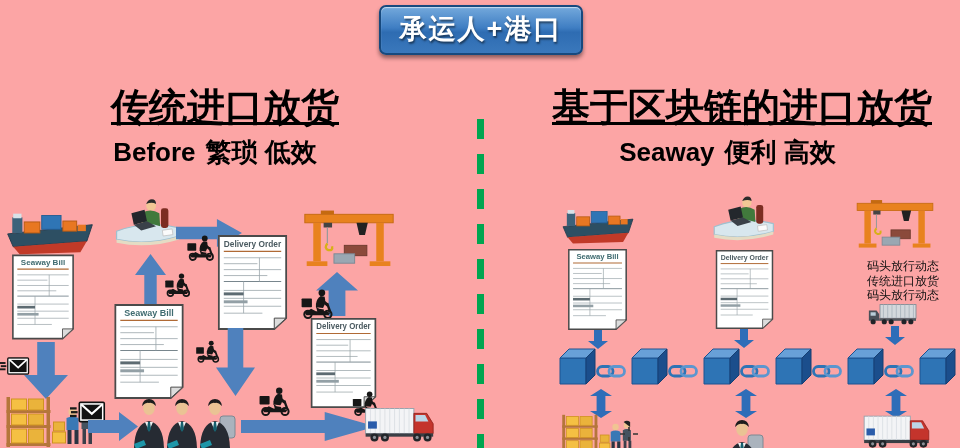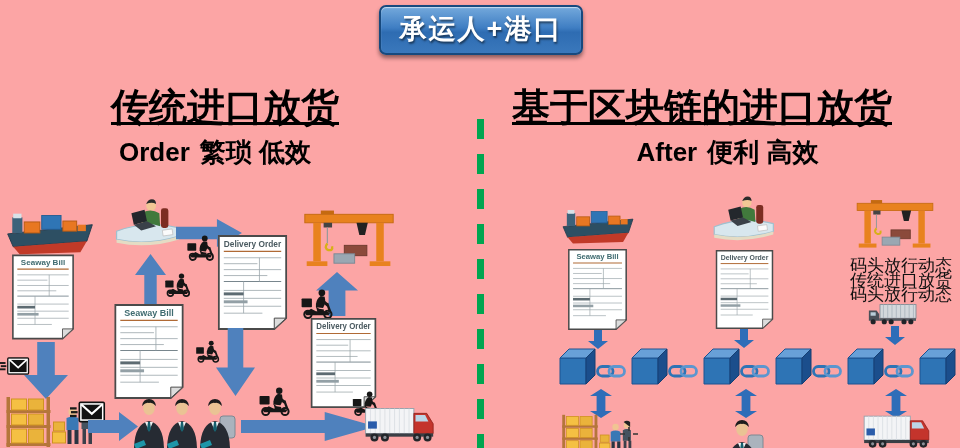--- a/index.html
+++ b/index.html
@@ -26,22 +26,22 @@
     background:repeating-linear-gradient(180deg,#00a550 0 20px,transparent 20px 35px);}
 
   
   .arrow{position:absolute;background:#4f81bd;}
   .blue2{background:#2e6db8;}
   .ar-r{clip-path:polygon(0 28%,62% 28%,62% 0,100% 50%,62% 100%,62% 72%,0 72%);}
   .ar-d{clip-path:polygon(30% 0,70% 0,70% 58%,100% 58%,50% 100%,0 58%,30% 58%);}
   .ar-u{clip-path:polygon(50% 0,100% 42%,70% 42%,70% 100%,30% 100%,30% 42%,0 42%);}
   .ar-ud{clip-path:polygon(50% 0,100% 24%,70% 24%,70% 76%,100% 76%,50% 100%,0 76%,30% 76%,30% 24%,0 24%);}
 
-  .status-text{position:absolute;left:850px;top:259px;width:106px;
-    font-size:17px;line-height:14.5px;color:#111;font-weight:500;}
+  .status-text{position:absolute;left:850px;top:259px;width:106px;text-align:center;
+    font-size:12px;line-height:14.5px;color:#111;font-weight:500;}
 </style>
 </head>
 <body>
 
 <div class="stage">
 
   <svg width="0" height="0" style="position:absolute" aria-hidden="true">
     <defs>
       <g id="docframe">
         <polygon points="1,1 69,1 69,84 57,95 1,95" fill="#fff" stroke="#4a4a4a" stroke-width="1.8"></polygon>
@@ -188,25 +188,25 @@
         <rect x="1.5" y="4.5" width="15.5" height="9.5" rx="4.7" stroke="#2e74b5" stroke-width="2.8"></rect>
         <rect x="13" y="4.5" width="15.5" height="9.5" rx="4.7" stroke="#5b96cf" stroke-width="2.8"></rect>
       </g>
     </defs>
   </svg>
 
   <div class="title-box">承运人+港口</div>
 
   <div class="heading h1" style="left:40px;top:82px;width:370px">传统进口放货</div>
   <div class="heading h2" style="left:30px;top:135px;width:370px">
-    <span class="en">Order</span><span>繁琐 低效</span>
+    <span class="en">Before</span><span>繁琐 低效</span>
   </div>
-  <div class="heading h1" style="left:512px;top:82px;width:375px">基于区块链的进口放货</div>
+  <div class="heading h1" style="left:552px;top:82px;width:375px">基于区块链的进口放货</div>
   <div class="heading h2" style="left:540px;top:135px;width:375px">
-    <span class="en">After</span><span>便利 高效</span>
+    <span class="en">Seaway</span><span>便利 高效</span>
   </div>
 
   <div class="divider"></div>
 
   <svg class="abs" style="left:4px;top:196px;width:92px;height:62px" viewBox="0 0 100 65">
       <use href="#ship"></use>
     </svg>
   <svg class="abs" style="left:12px;top:252px;width:62px;height:90px" viewBox="0 0 70 96">
     <use href="#docframe"></use>
     <text x="35" y="12" text-anchor="middle" font-size="9" font-weight="bold" fill="#3f6b70" textLength="50" lengthAdjust="spacingAndGlyphs">Seaway Bill</text>

